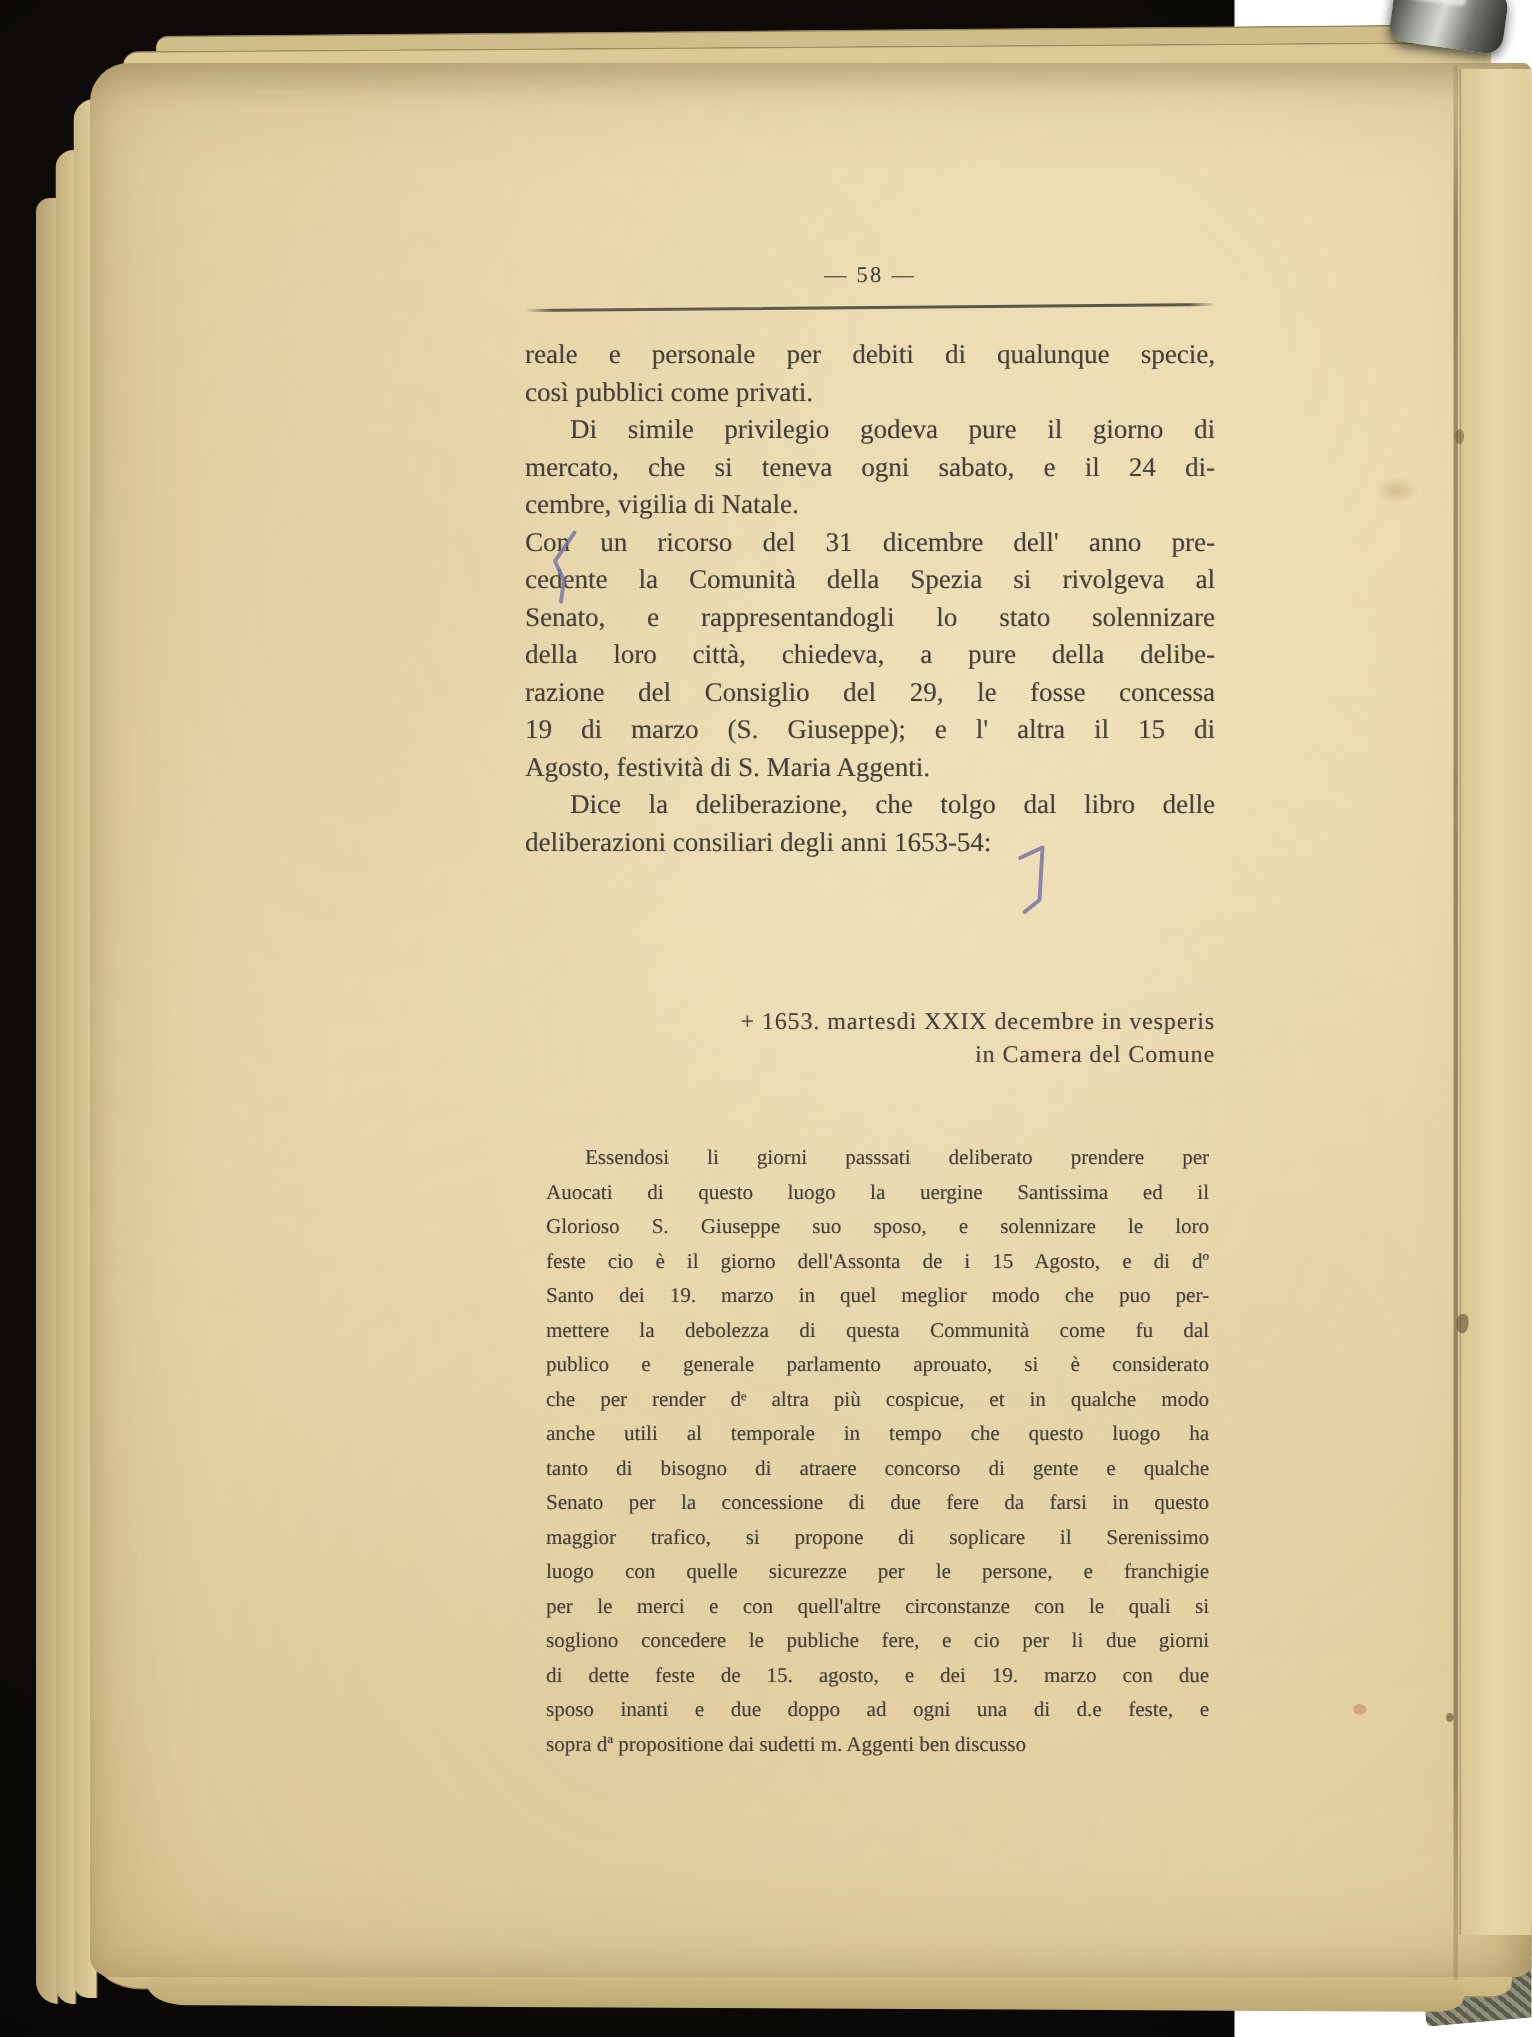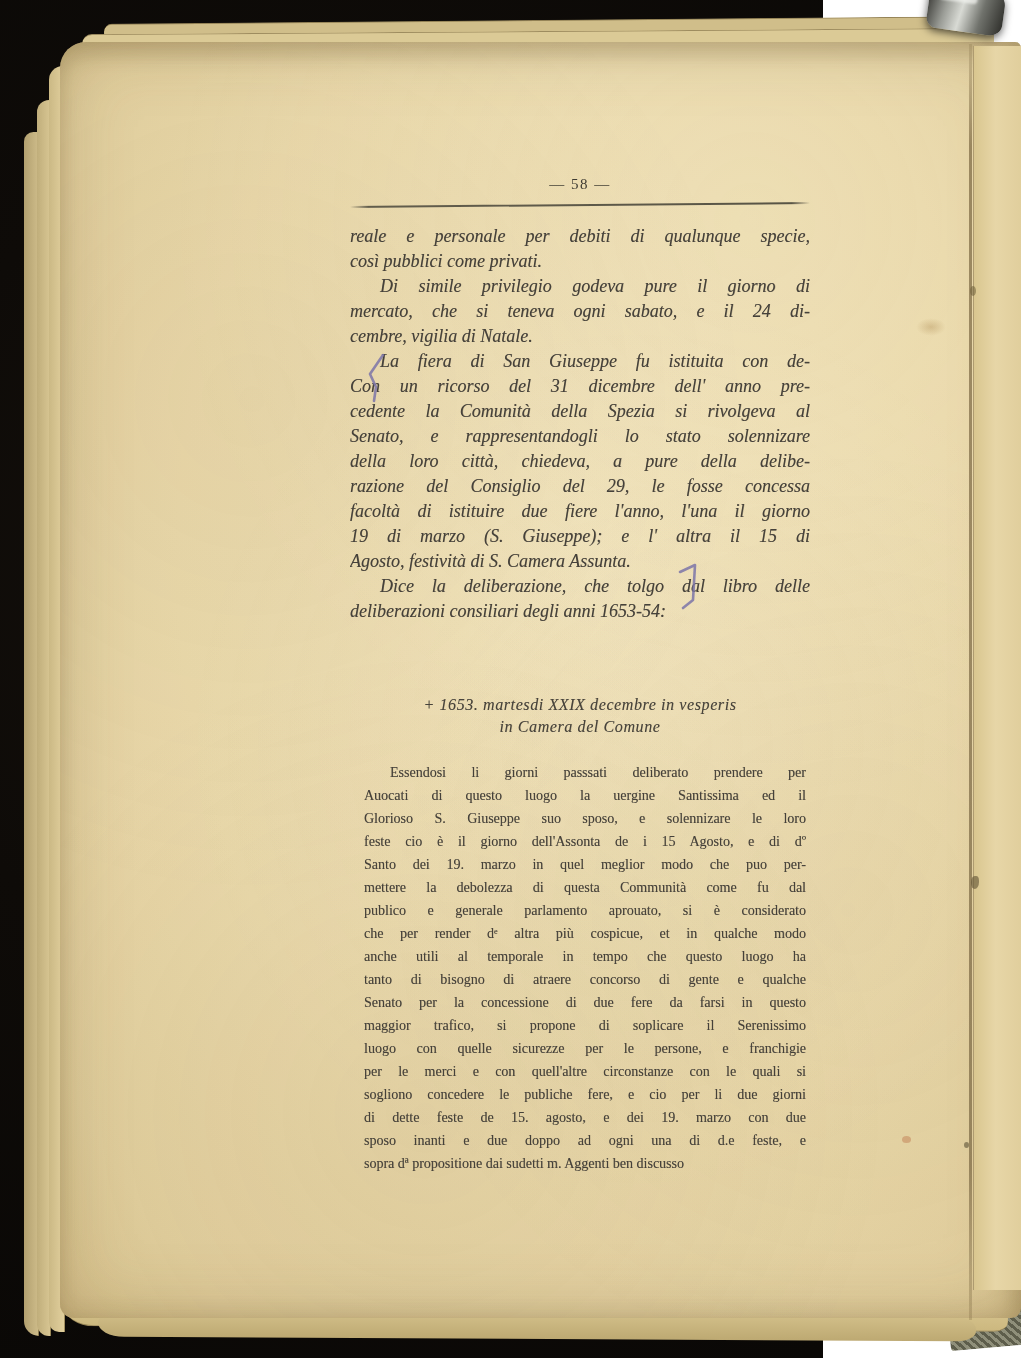--- a/index.html
+++ b/index.html
@@ -60,25 +60,25 @@
 
   .folio{position:absolute;left:350px;top:176px;width:460px;text-align:center;
         font-size:15px;letter-spacing:1.5px;color:#3e3b32;}
   .rule{position:absolute;left:350px;top:204px;width:460px;height:2px;border-radius:1px;
         background:linear-gradient(90deg,#55524500,#4a473b 4%,#3e3c32 96%,#55524500);
         opacity:.85;transform:rotate(-.5deg);}
   .para{position:absolute;color:#45413a;
         text-shadow:.3px .3px .5px rgba(70,64,52,.38);}
   .main-para{left:350px;top:224px;width:460px;font-size:18px;}
   .main-para .line{line-height:25px;height:25px;overflow:hidden;
-        text-align:justify;text-align-last:justify;font-style:italic;}
+        text-align:justify;text-align-last:justify;}
   .para .line.last{text-align-last:left;}
   .para .line.indent{text-indent:30px;}
-  .heading{position:absolute;left:350px;top:694px;width:460px;text-align:center;
-        font-style:italic;font-size:16px;color:#47433b;
+  .heading{position:absolute;left:350px;top:671px;width:460px;text-align:right;
+        font-size:16px;color:#47433b;
         text-shadow:.3px .3px .5px rgba(70,64,52,.35);}
   .heading .hline{line-height:22px;letter-spacing:.6px;}
   .quote{left:364px;top:761px;width:442px;font-size:14px;}
   .quote .line{line-height:23px;height:23px;overflow:hidden;
         text-align:justify;text-align-last:justify;}
   .quote .line.indent{text-indent:26px;}
   .mark{position:absolute;}
   .mark-open{left:366px;top:352px;}
   .mark-close{left:678px;top:562px;}
 </style>
@@ -119,38 +119,36 @@
       <div class="line">reale e personale per debiti di qualunque specie,</div>
 
       <div class="line last">così pubblici come privati.</div>
 
       <div class="line indent">Di simile privilegio godeva pure il giorno di</div>
 
       <div class="line">mercato, che si teneva ogni sabato, e il 24 di-</div>
 
       <div class="line last">cembre, vigilia di Natale.</div>
 
-      <div class="line indent">La fiera di San Giuseppe fu istituita con de-</div>
 
 
       <div class="line">Con un ricorso del 31 dicembre dell' anno pre-</div>
 
       <div class="line">cedente la Comunità della Spezia si rivolgeva al</div>
 
       <div class="line">Senato, e rappresentandogli lo stato solennizare</div>
 
       <div class="line">della loro città, chiedeva, a pure della delibe-</div>
 
       <div class="line">razione del Consiglio del 29, le fosse concessa</div>
 
-      <div class="line">facoltà di istituire due fiere l'anno, l'una il giorno</div>
 
       <div class="line">19 di marzo (S. Giuseppe); e l' altra il 15 di</div>
 
-      <div class="line last">Agosto, festività di S. Camera Assunta.</div>
+      <div class="line last">Agosto, festività di S. Maria Aggenti.</div>
 
       <div class="line indent">Dice la deliberazione, che tolgo dal libro delle</div>
 
       <div class="line last">deliberazioni consiliari degli anni 1653-54:</div>
     </div>
 
   <svg class="mark mark-open" width="22" height="52" viewBox="0 0 22 52">
     <path d="M17 3 L4 22 L10 35 L8 49" fill="none" stroke="#7b74a8" stroke-width="2.6" stroke-linecap="round" stroke-linejoin="round" opacity="0.85"></path>
   </svg>
   <svg class="mark mark-close" width="24" height="50" viewBox="0 0 24 50">

